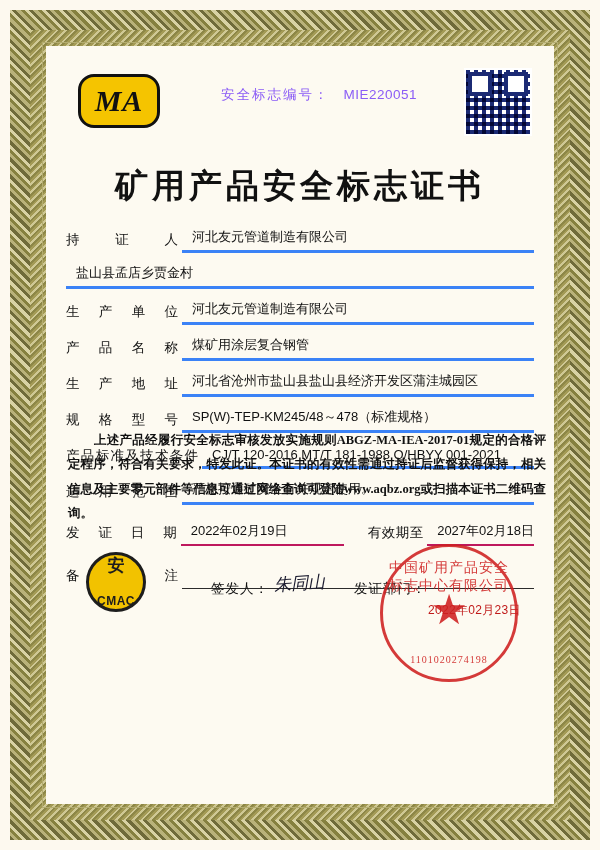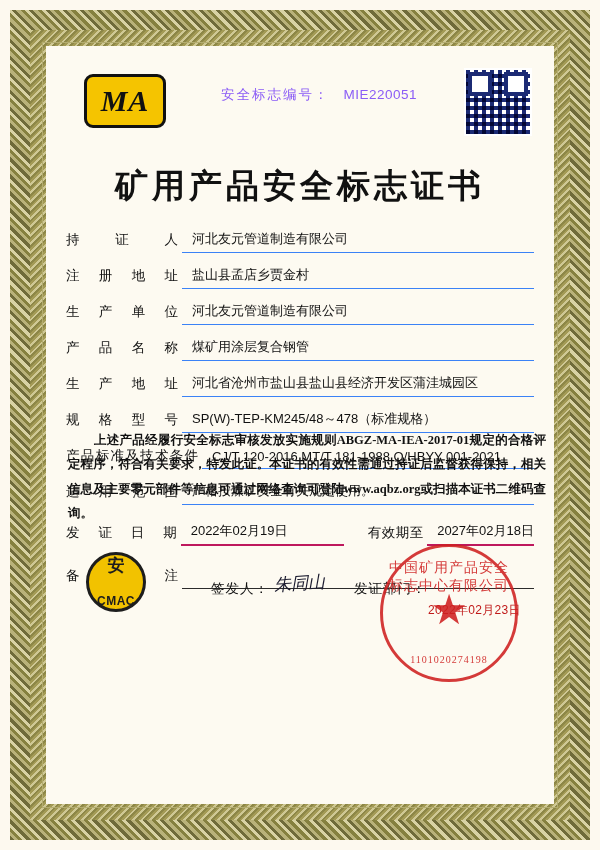--- a/index.html
+++ b/index.html
@@ -81,27 +81,27 @@
   
   .header {
     position: absolute;
     left: 0;
     top: 22px;
     width: 100%;
     height: 80px;
   }
   .ma-logo {
     position: absolute;
-    left: 38px;
+    left: 32px;
     top: 6px;
     width: 76px;
     height: 48px;
     background: #f5c400;
     border: 3px solid #111;
-    border-radius: 9px;
+    border-radius: 16px;
     display: flex;
     align-items: center;
     justify-content: center;
   }
   .ma-logo span {
     font-family: "Liberation Serif", serif;
     font-weight: bold;
     font-style: italic;
     font-size: 30px;
     color: #111;
@@ -174,21 +174,21 @@
     font-size: 13.5px;
     color: #111;
     padding-bottom: 4px;
     padding-right: 4px;
     box-sizing: border-box;
   }
   .row .val {
     flex: 1;
     font-size: 13px;
     color: #111;
-    border-bottom: 1px solid #3b82f6;
+    border-bottom: 3px solid #3b82f6;
     padding: 0 0 4px 10px;
     box-sizing: border-box;
     white-space: nowrap;
     overflow: hidden;
   }
   .row.spaced { margin-top: 9px; }
 
   .row-split { display: flex; align-items: flex-end; height: 27px; }
   .row-split .lbl {
     width: 116px;
@@ -360,21 +360,20 @@
     <div class="title">矿用产品安全标志证书</div>
 
     <div class="fields">
 
       <div class="row">
         <div class="lbl">持 证 人</div>
         <div class="val">河北友元管道制造有限公司</div>
       </div>
 
       <div class="row spaced">
-        <div class="lbl">注册地址</div>
         <div class="val">盐山县孟店乡贾金村</div>
       </div>
 
       <div class="row spaced">
         <div class="lbl">生产单位</div>
         <div class="val">河北友元管道制造有限公司</div>
       </div>
 
       <div class="row spaced">
         <div class="lbl">产品名称</div>

